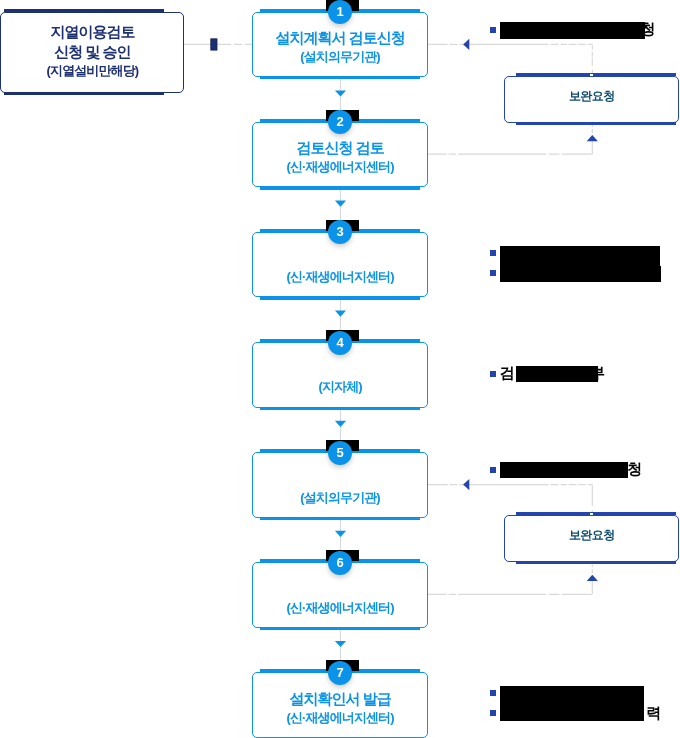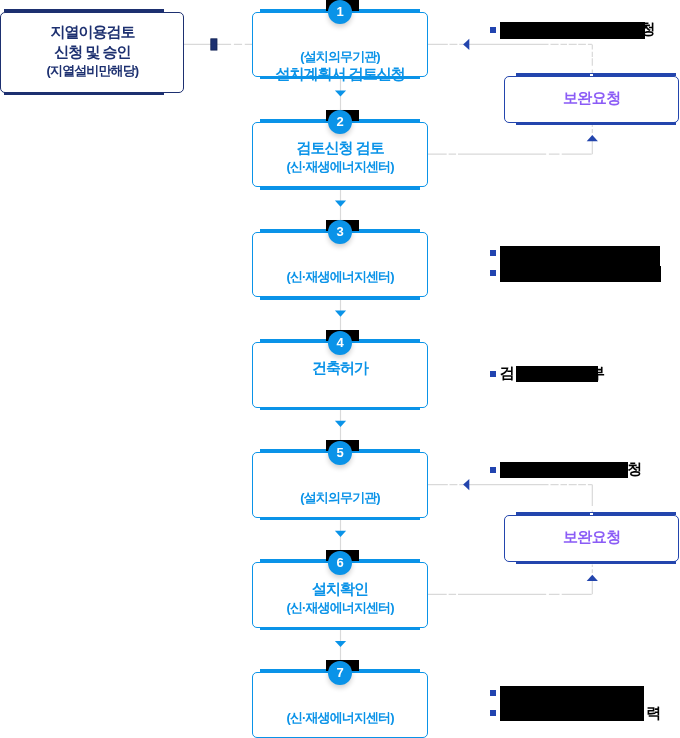--- a/index.html
+++ b/index.html
@@ -18,21 +18,21 @@
   .node.origin{border:1.6px solid #1d3070;}
   .capTop.origin,.capBot.origin{background:#1d3070;}
   .node.supp{border:1.7px solid #2345ad;}
   .capTop.supp,.capBot.supp{background:#2345ad;}
 
   .ttl{position:absolute;left:0;right:0;text-align:center;white-space:nowrap;
        line-height:1;font-weight:700;}
   .proc .ttl.l1{font-size:15px;letter-spacing:-1.0px;color:#0a93e8;}
   .proc .ttl.l2{font-size:13px;letter-spacing:-0.9px;color:#0a93e8;}
   .origin .ttl{color:#1d3070;}
-  .supp .ttl{color:#8b5cf6;font-size:15px;letter-spacing:-0.6px;}
+  .supp .ttl{color:#0c4a6e;font-size:12px;letter-spacing:-0.6px;}
 
   .badge{position:absolute;width:24px;height:24px;border-radius:50%;
          background:#0a93e8;color:#ffffff;font-size:13px;font-weight:600;
          line-height:24px;text-align:center;
          box-shadow:0 3px 5px rgba(0,0,0,0.18);}
   .redact{position:absolute;background:#000000;}
   .bullet{position:absolute;width:5.8px;height:5.7px;background:#2244b0;}
   .note{position:absolute;white-space:nowrap;font-size:15px;font-weight:700;color:#000;line-height:1;}
   .notch{position:absolute;background:#ffffff;}
 </style>
@@ -69,21 +69,21 @@
       <polygon points="586.6999999999999,581 597.9,581 592.3,574.8" fill="#2345ad"></polygon>
     </svg>
 <div class="node origin" style="left: 0.4px; top: 11.6px; width: 184px; height: 81.5px;">
       <div class="ttl" style="top: 11.9px; font-size: 15px; letter-spacing: -1px;">지열이용검토</div>
       <div class="ttl" style="top: 51.5px; font-size: 13px; letter-spacing: -0.9px;">(지열설비만해당)</div>
       <div class="ttl" style="top: 31.9px; font-size: 15px; letter-spacing: -1px;">신청 및 승인</div>
     </div>
     <div class="capTop origin" style="left: 4.2px; top: 8.7px; width: 159.6px; height: 3.2px;"></div>
     <div class="capBot origin" style="left: 4.2px; top: 92.4px; width: 159.6px; height: 2.9px;"></div>
     <div class="node proc" style="left: 252.2px; top: 11.6px; width: 175.8px; height: 65.7px;">
-      <div class="ttl l1" style="top: 17.6px; margin-top: 36px;">설치계획서 검토신청</div>
+      <div class="ttl l1" style="top: 17.6px;">설치계획서 검토신청</div>
       <div class="ttl l2" style="top: 37.5px;">(설치의무기관)</div>
     </div>
     <div class="capTop proc" style="left: 260.1px; top: 8.7px; width: 160px; height: 3.2px;"></div>
     <div class="capBot proc" style="left: 260.1px; top: 76.6px; width: 160px; height: 2.9px;"></div>
     <div class="redact" style="left: 326.2px; top: -0.3px; width: 32.8px; height: 10.8px;"></div>
     <div class="badge" style="left: 328.2px; top: 0.2px;">1</div>
     <div class="node proc" style="left: 252.2px; top: 121.7px; width: 175.8px; height: 65.7px;">
       <div class="ttl l1" style="top: 17.6px;">검토신청 검토</div>
       <div class="ttl l2" style="top: 37.5px;">(신·재생에너지센터)</div>
     </div>
@@ -92,42 +92,42 @@
     <div class="redact" style="left: 326.2px; top: 109.8px; width: 32.8px; height: 10.8px;"></div>
     <div class="badge" style="left: 328.2px; top: 110.3px;">2</div>
     <div class="node proc" style="left: 252.2px; top: 231.8px; width: 175.8px; height: 65.7px;">
       <div class="ttl l2" style="top: 37.5px;">(신·재생에너지센터)</div>
     </div>
     <div class="capTop proc" style="left: 260.1px; top: 228.9px; width: 160px; height: 3.2px;"></div>
     <div class="capBot proc" style="left: 260.1px; top: 296.8px; width: 160px; height: 2.9px;"></div>
     <div class="redact" style="left: 326.2px; top: 219.9px; width: 32.8px; height: 10.8px;"></div>
     <div class="badge" style="left: 328.2px; top: 220.4px;">3</div>
     <div class="node proc" style="left: 252.2px; top: 341.9px; width: 175.8px; height: 65.7px;">
-      <div class="ttl l1" style="top: 17.6px;">건축허가</div>
+      <div class="ttl l2" style="top: 37.5px;">(지자체)</div>
     </div>
     <div class="capTop proc" style="left: 260.1px; top: 339px; width: 160px; height: 3.2px;"></div>
     <div class="capBot proc" style="left: 260.1px; top: 406.9px; width: 160px; height: 2.9px;"></div>
     <div class="redact" style="left: 326.2px; top: 330px; width: 32.8px; height: 10.8px;"></div>
     <div class="badge" style="left: 328.2px; top: 330.5px;">4</div>
     <div class="node proc" style="left: 252.2px; top: 452px; width: 175.8px; height: 65.7px;">
       <div class="ttl l2" style="top: 37.5px;">(설치의무기관)</div>
     </div>
     <div class="capTop proc" style="left: 260.1px; top: 449.1px; width: 160px; height: 3.2px;"></div>
     <div class="capBot proc" style="left: 260.1px; top: 517px; width: 160px; height: 2.9px;"></div>
     <div class="redact" style="left: 326.2px; top: 440.1px; width: 32.8px; height: 10.8px;"></div>
     <div class="badge" style="left: 328.2px; top: 440.6px;">5</div>
     <div class="node proc" style="left: 252.2px; top: 562.1px; width: 175.8px; height: 65.7px;">
-      <div class="ttl l1" style="top: 17.6px;">설치확인</div>
       <div class="ttl l2" style="top: 37.5px;">(신·재생에너지센터)</div>
     </div>
     <div class="capTop proc" style="left: 260.1px; top: 559.2px; width: 160px; height: 3.2px;"></div>
     <div class="capBot proc" style="left: 260.1px; top: 627.1px; width: 160px; height: 2.9px;"></div>
     <div class="redact" style="left: 326.2px; top: 550.2px; width: 32.8px; height: 10.8px;"></div>
     <div class="badge" style="left: 328.2px; top: 550.7px;">6</div>
     <div class="node proc" style="left: 252.2px; top: 672.2px; width: 175.8px; height: 65.7px;">
+      <div class="ttl l1" style="top: 17.6px;">설치확인서 발급</div>
       <div class="ttl l2" style="top: 37.5px;">(신·재생에너지센터)</div>
     </div>
     <div class="capTop proc" style="left: 260.1px; top: 669.3px; width: 160px; height: 3.2px;"></div>
     <div class="capBot proc" style="left: 260.1px; top: 737.2px; width: 160px; height: 2.9px;"></div>
     <div class="redact" style="left: 326.2px; top: 660.3px; width: 32.8px; height: 10.8px;"></div>
     <div class="badge" style="left: 328.2px; top: 660.8px;">7</div>
     <div class="node supp" style="left: 504.1px; top: 75.8px; width: 175.3px; height: 47.2px;">
       <div class="ttl" style="top: 13.5px;">보완요청</div>
     </div>
     <div class="capTop supp" style="left: 515.6px; top: 72.9px; width: 160.5px; height: 3.2px;"></div>

